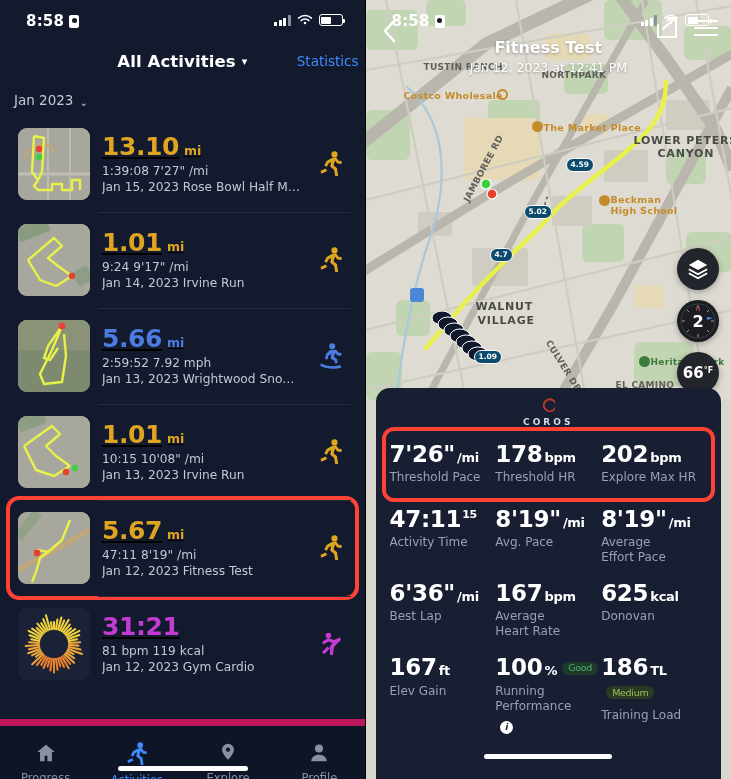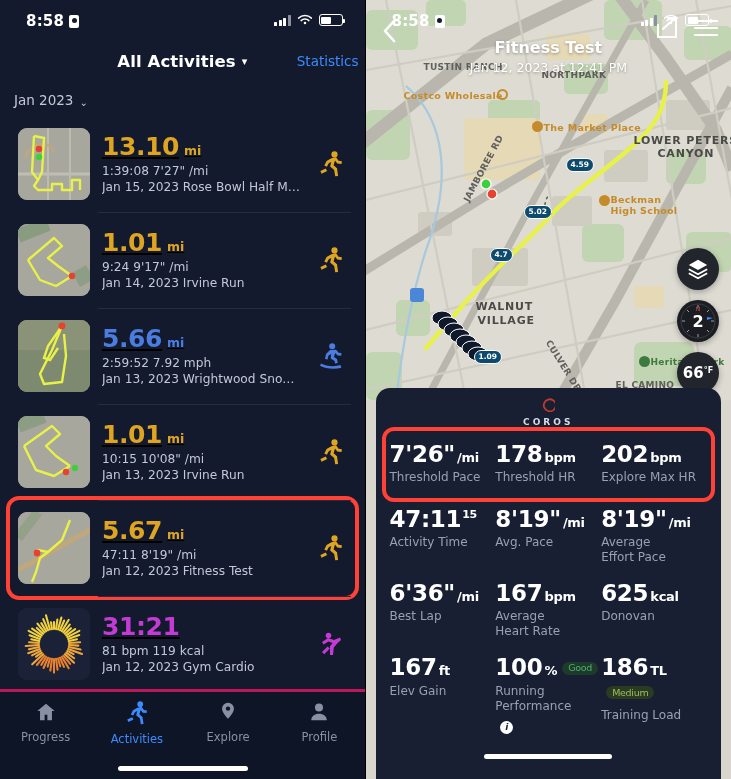--- a/index.html
+++ b/index.html
@@ -87,23 +87,23 @@
   .act-sub { color: #c3c8d6; font-size: 12.2px; margin-top: 4px; white-space: nowrap; }
   .act-date { color: #c3c8d6; font-size: 12.2px; margin-top: 2px;
               white-space: nowrap; overflow: hidden; text-overflow: ellipsis; }
   .act-sport { flex: 0 0 32px; display: flex; justify-content: center; }
 
   .hl-row {
     outline: 4px solid #ff4136; border-radius: 9px; background: #131a2e;
   }
 
   .tabbar {
-    position: absolute; left: 0; bottom: 0; width: 365px; height: 90px;
+    position: absolute; left: 0; bottom: 0; width: 365px; height: 60px;
     background: #0e1527; display: flex; align-items: flex-start;
-    padding-top: 9px; border-top: 3px solid #be185d;
+    padding-top: 16px; border-top: 7px solid #be185d;
   }
   .tab { flex: 1; text-align: center; color: #6e7governs; }
   .tab { color: #8a90a3; }
   .tab .tab-label { font-size: 11.5px; display: block; margin-top: 3px; }
   .tab.active { color: #3d8bfd; }
   .home-ind {
     position: absolute; left: 50%; transform: translateX(-50%);
     bottom: 8px; width: 130px; height: 5px; border-radius: 3px; background: #fff;
   }
 

